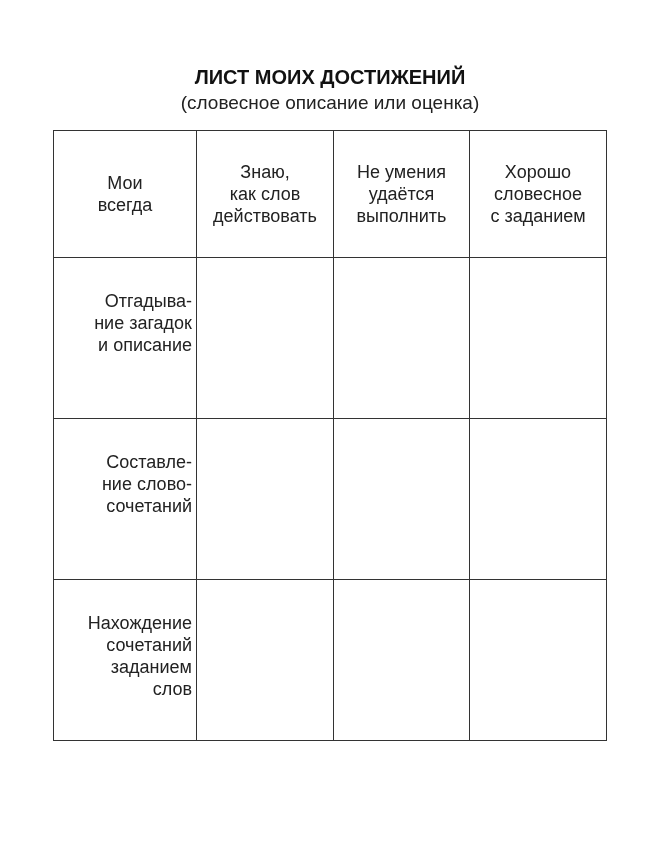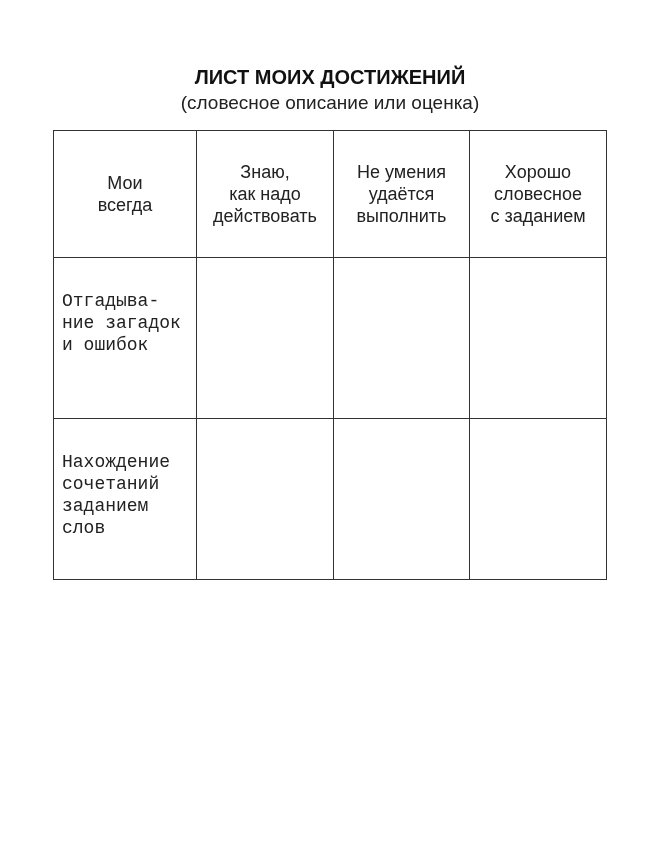--- a/index.html
+++ b/index.html
@@ -54,23 +54,22 @@
     table.sheet thead th {
       height: 126px;
       text-align: center;
       vertical-align: middle;
     }
     table.sheet tbody td {
       height: 128px;
     }
     table.sheet tbody td.skill {
       vertical-align: top;
-      text-align: left;
+      text-align: right;
       padding: 32px 4px 0 8px;
-      font-family: Liberation Mono, monospace;
     }
     .line {
       display: block;
       white-space: nowrap;
     }
     col.c1 { width: 143px; }
     col.c2 { width: 137px; }
     col.c3 { width: 136px; }
     col.c4 { width: 137px; }
   </style>
@@ -88,41 +87,51 @@
       <col class="c4">
   </colgroup>
   <thead>
     <tr>
       <th>
         <span class="line">Мои</span>
         <span class="line">всегда</span>
       </th>
       <th>
         <span class="line">Знаю,</span>
-        <span class="line">как надо</span>
+        <span class="line">как слов</span>
         <span class="line">действовать</span>
       </th>
       <th>
         <span class="line">Не умения</span>
         <span class="line">удаётся</span>
         <span class="line">выполнить</span>
       </th>
       <th>
         <span class="line">Хорошо</span>
         <span class="line">словесное</span>
         <span class="line">с заданием</span>
       </th>
     </tr>
   </thead>
   <tbody>
     <tr>
       <td class="skill">
         <span class="line">Отгадыва-</span>
         <span class="line">ние загадок</span>
-        <span class="line">и ошибок</span>
+        <span class="line">и описание</span>
+      </td>
+      <td></td>
+      <td></td>
+      <td></td>
+    </tr>
+    <tr>
+      <td class="skill">
+        <span class="line">Составле-</span>
+        <span class="line">ние слово-</span>
+        <span class="line">сочетаний</span>
       </td>
       <td></td>
       <td></td>
       <td></td>
     </tr>
     <tr>
       <td class="skill">
         <span class="line">Нахождение</span>
         <span class="line">сочетаний</span>
         <span class="line">заданием</span>

